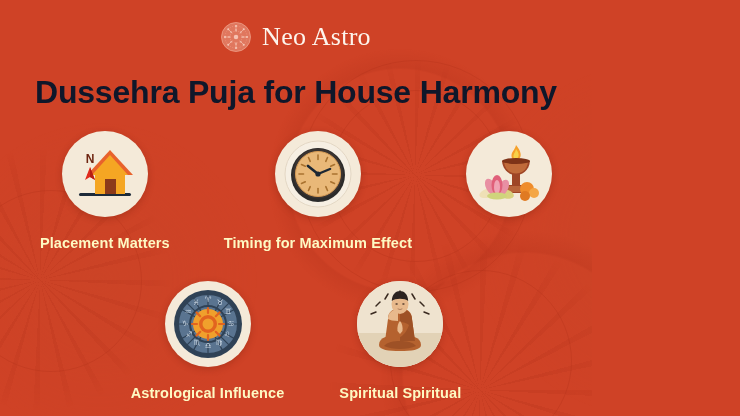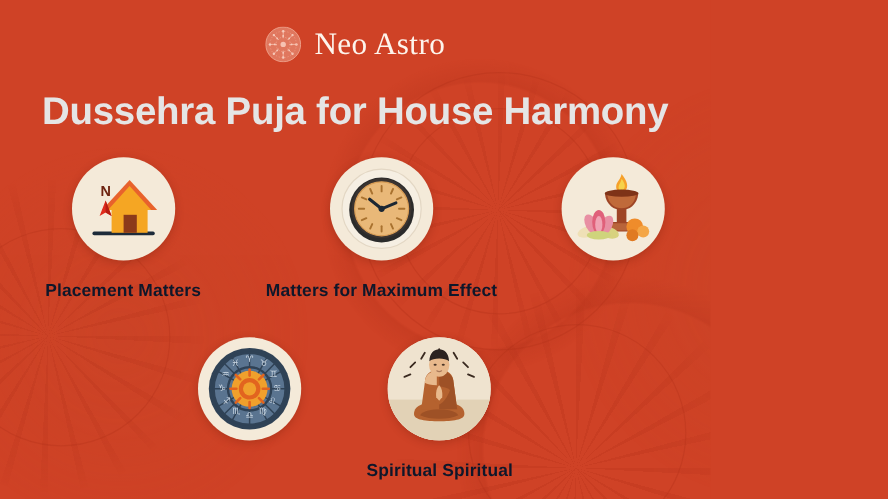--- a/index.html
+++ b/index.html
@@ -85,21 +85,21 @@
   
   .headline {
     position: absolute;
     top: 72px;
     left: 0;
     right: 0;
     text-align: center;
     font-size: 32px;
     font-weight: bold;
     line-height: 40px;
-    color: #e5e5e5;
+    color: #0f172a;
     letter-spacing: -0.2px;
     z-index: 4;
     white-space: nowrap;
   }
 
   
   .row {
     position: absolute;
     left: 0;
     right: 0;
@@ -126,21 +126,21 @@
     align-items: center;
     justify-content: center;
     overflow: hidden;
     position: relative;
   }
   .disc svg { display: block; }
   .card-label {
     margin-top: 18px;
     font-size: 14.5px;
     font-weight: bold;
-    color: #0f172a;
+    color: #fef9c3;
     letter-spacing: 0.1px;
     white-space: nowrap;
     text-align: center;
   }
 </style>
 </head>
 <body>
 
 <div class="poster">
 
@@ -247,21 +247,21 @@
             <line x1="26.5" y1="52.5" x2="30.3" y2="50.8"></line>
             <line x1="52.5" y1="59.5" x2="50.8" y2="55.7"></line>
             <line x1="33.5" y1="26.5" x2="35.2" y2="30.3"></line>
           </g>
 
           <line x1="43" y1="43" x2="33" y2="35" stroke="#1c2733" stroke-width="2.6" stroke-linecap="round"></line>
           <line x1="43" y1="43" x2="55" y2="38" stroke="#1c2733" stroke-width="2.4" stroke-linecap="round"></line>
           <circle cx="43" cy="43" r="2.6" fill="#1c2733"></circle>
         </svg>
       </div>
-      <div class="card-label">Matters for Maximum Effect</div>
+      <div class="card-label">Timing for Maximum Effect</div>
     </div>
 
     <div class="card">
       <div class="disc">
         <svg width="86" height="86" viewBox="0 0 86 86">
 
           <path d="M50 14 C55 20 56 25 53 28 C50 31 45 29 45.5 24 C46 20 49 19 50 14 Z" fill="#f6a02a"></path>
           <path d="M50 18 C53 22 53.5 25 51.5 27 C49.5 29 47 27.5 47.5 24.5 C48 22 49.5 21 50 18 Z" fill="#f6d24a"></path>
 
           <path d="M36 30 L64 30 C63 40 56 44 50 44 C44 44 37 40 36 30 Z" fill="#9e4526"></path>
@@ -338,20 +338,21 @@
             <line x1="54" y1="43" x2="59" y2="43"></line>
             <line x1="35.2" y1="35.2" x2="31.5" y2="31.5"></line>
             <line x1="50.8" y1="50.8" x2="54.5" y2="54.5"></line>
             <line x1="50.8" y1="35.2" x2="54.5" y2="31.5"></line>
             <line x1="35.2" y1="50.8" x2="31.5" y2="54.5"></line>
           </g>
           <circle cx="43" cy="43" r="9" fill="#e2641f"></circle>
           <circle cx="43" cy="43" r="5.5" fill="#f0a02c"></circle>
         </svg>
       </div>
+      <div class="card-label">Astrological Influence</div>
     </div>
 
     <div class="card">
       <div class="disc">
         <svg width="86" height="86" viewBox="0 0 86 86">
           <rect x="0" y="0" width="86" height="86" fill="#efe3cf"></rect>
           <rect x="0" y="52" width="86" height="34" fill="#e2d2b6"></rect>
 
           <g stroke="#3a2a20" stroke-width="1.5" stroke-linecap="round">
             <line x1="43" y1="10" x2="43" y2="15"></line>

